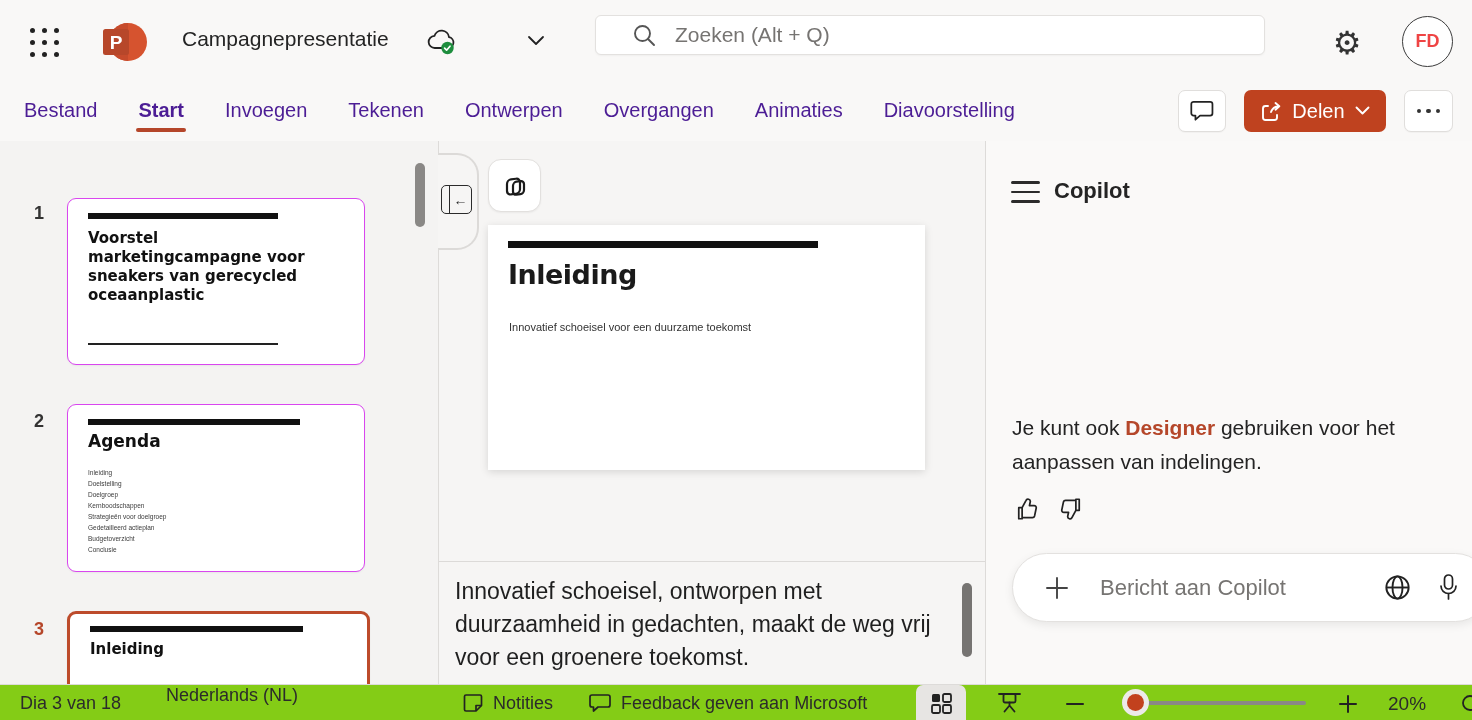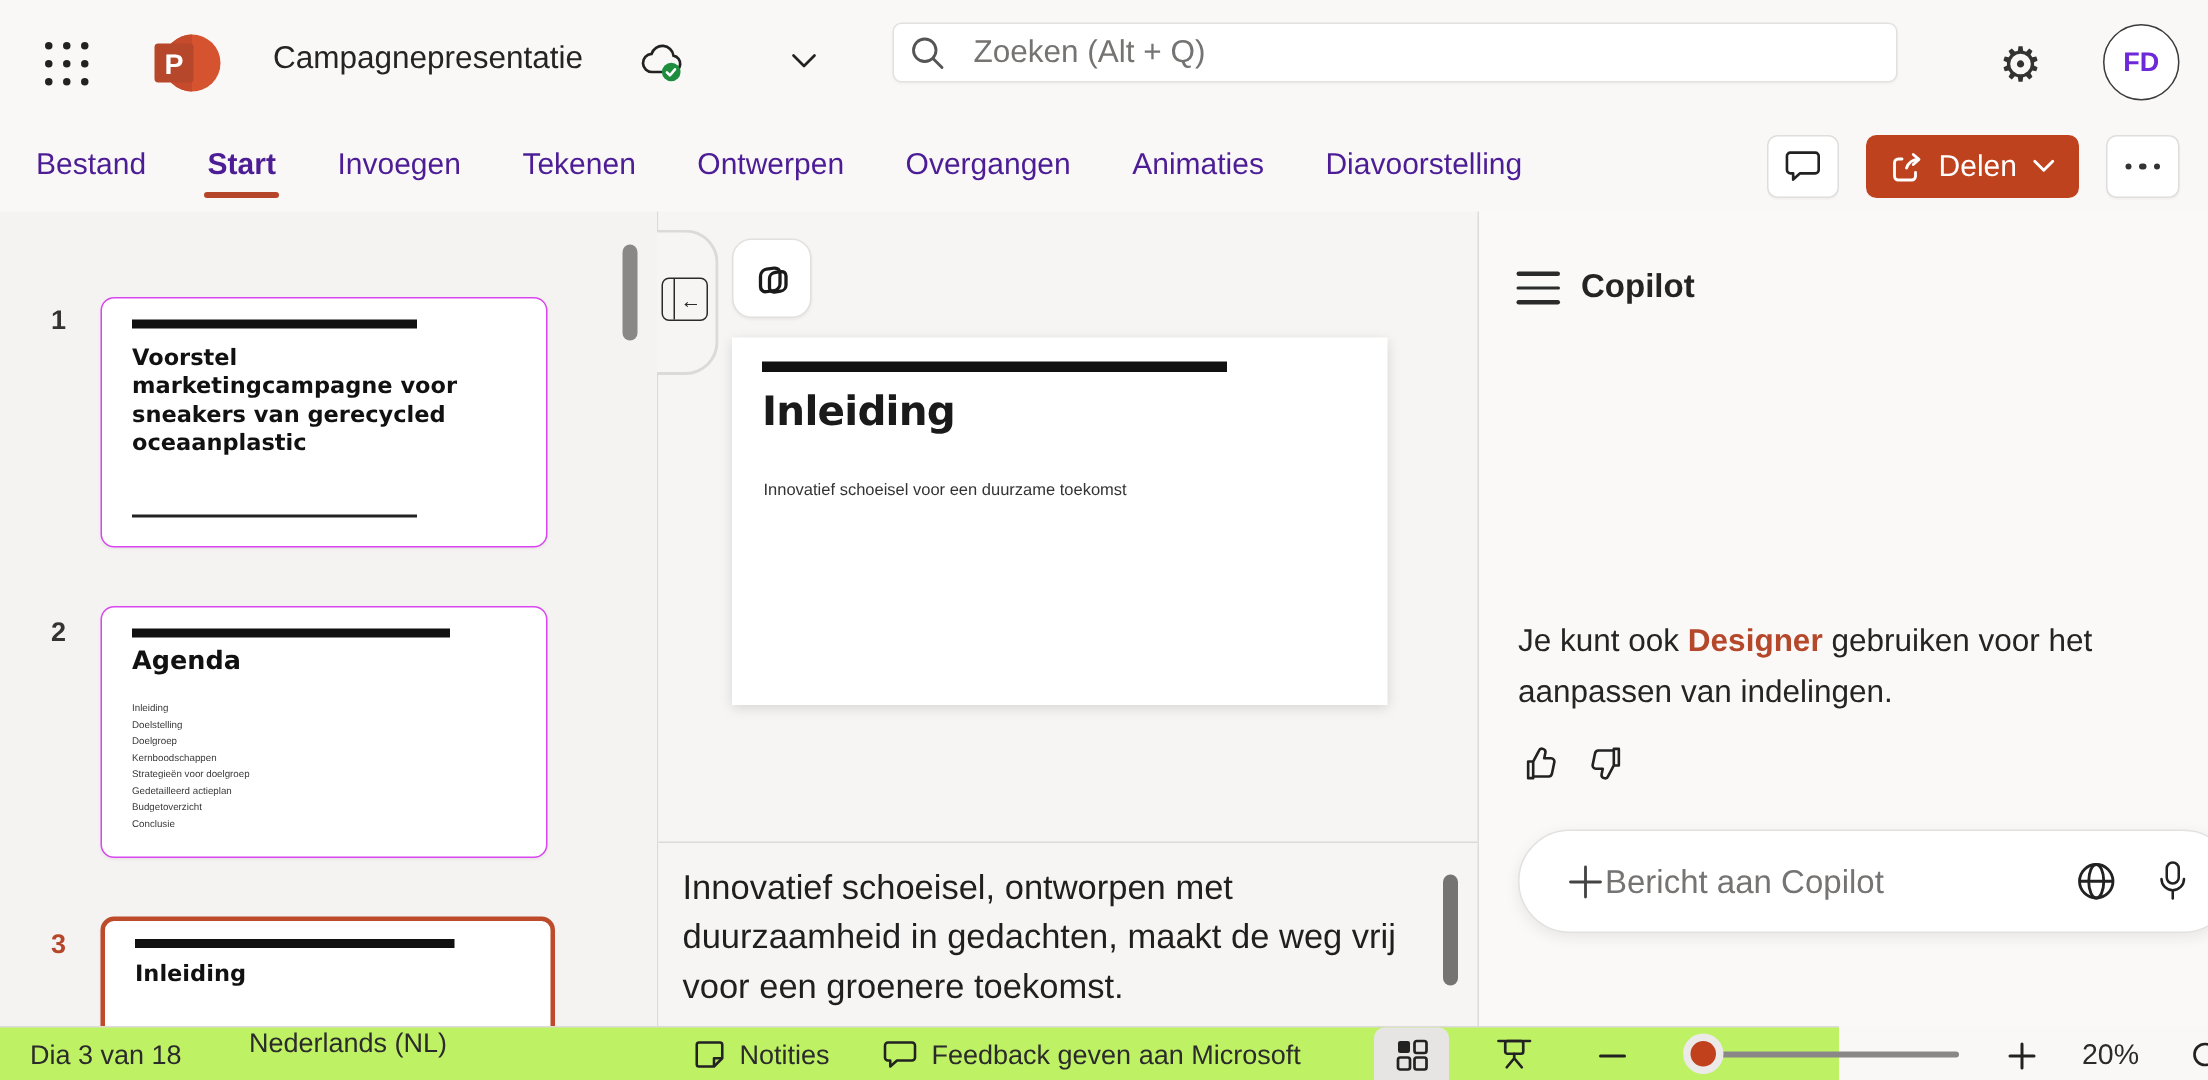--- a/index.html
+++ b/index.html
@@ -15,28 +15,28 @@
   #topbar { position:absolute; left:0; top:0; width:1472px; height:84px; background:#f9f8f7; }
   #waffle { position:absolute; left:26px; top:24px; width:36px; height:36px; display:grid;
     grid-template-columns:repeat(3,1fr); grid-template-rows:repeat(3,1fr); cursor:pointer; }
   #waffle i { width:5px; height:5px; background:#222; border-radius:50%; align-self:center; justify-self:center; }
   #ppticon { position:absolute; left:100px; top:18px; width:48px; height:48px; }
   #doc-title { position:absolute; left:182px; top:27px; font-size:21px; color:#242424; }
   #cloud-icon { position:absolute; left:426px; top:28px; }
   #title-chevron { position:absolute; left:524px; top:32px; }
   #searchbox { position:absolute; left:595px; top:15px; width:670px; height:40px; background:#fff;
     border:1px solid #e3e1df; border-radius:6px; box-shadow:0 1px 2px rgba(0,0,0,.04);
-    display:flex; align-items:center; padding-left:10px; }
+    display:flex; align-items:center; padding-left:36px; }
   #searchbox svg { flex:0 0 auto; }
   #search-ph { margin-left:18px; font-size:21px; color:#767472; }
   #gear-btn { position:absolute; left:1326px; top:22px; width:42px; height:42px; display:flex;
     align-items:center; justify-content:center; font-size:32px; color:#333; cursor:pointer; }
   #avatar { position:absolute; left:1402px; top:16px; width:51px; height:51px; border-radius:50%;
     background:#fff; border:1.6px solid #3b3b3b; display:flex; align-items:center; justify-content:center;
-    font-size:18px; font-weight:bold; color:#6d28d9; cursor:pointer; }
+    font-size:18px; font-weight:bold; color:#ef4444; cursor:pointer; }
 
   
   #ribbon { position:absolute; left:0; top:84px; width:1472px; height:57px; background:#f9f8f7; }
   #tabs { position:absolute; left:22px; top:0; height:57px; display:flex; gap:37px; align-items:center; }
   .tab { font-size:20px; color:#4c1d95; cursor:pointer; position:relative; padding:4px 2px 8px; }
   .tab.active { font-weight:bold; }
   .tab.active::after { content:""; position:absolute; left:0; right:0; bottom:-2px; height:4px;
     border-radius:2px; background:#b5462a; }
   .pillbtn { position:absolute; top:6px; height:42px; background:#fff; border:1px solid #e0deDC;
     border:1px solid #e0dedc; border-radius:7px; display:flex; align-items:center; justify-content:center;
@@ -99,26 +99,26 @@
   #copilot-bullets li { font-size:21px; line-height:34px; color:#242424; margin-bottom:1px; }
   #copilot-para { position:absolute; left:26px; top:270px; width:440px; font-size:21px; line-height:34px; color:#242424; }
   #copilot-para b { color:#b5472a; }
   #thumbs { position:absolute; left:28px; top:355px; display:flex; gap:18px; }
   #thumbs .tbtn { cursor:pointer; }
 
   #chatbox { position:absolute; left:26px; top:412px; width:478px; height:69px; background:#fff;
     border:1px solid #e3e1df; border-radius:35px; box-shadow:0 3px 10px rgba(0,0,0,.08);
     display:flex; align-items:center; }
   #chat-plus { margin-left:31px; cursor:pointer; display:flex; }
-  #chat-ph { font-size:22px; color:#767472; flex:1; }
+  #chat-ph { margin-left:30px; font-size:22px; color:#767472; flex:1; }
   #chat-globe { margin-right:26px; cursor:pointer; display:flex; }
   #chat-mic { margin-right:30px; cursor:pointer; display:flex; }
 
   
-  #statusbar { position:absolute; left:0; top:684px; width:1226px; height:36px; background:#bef264;
+  #statusbar { position:absolute; left:0; top:684px; width:1472px; height:36px; background:#84cc16;
     border-top:1px solid #dddbd9; font-size:18px; color:#2b2b2b; }
   #sb-slideinfo { position:absolute; left:20px; top:8px; }
   #sb-lang { position:absolute; left:166px; top:0; }
   .sb-group { position:absolute; top:0; height:36px; display:flex; align-items:center; gap:9px; cursor:pointer; }
   #sb-notes { left:462px; }
   #sb-feedback { left:588px; }
   #sb-gridbtn { position:absolute; left:916px; top:0; width:50px; height:36px; background:#e7e5e3;
     border-radius:7px 7px 0 0; display:flex; align-items:center; justify-content:center; cursor:pointer; }
   #sb-present { position:absolute; left:996px; top:5px; cursor:pointer; }
   #sb-minus { position:absolute; left:1063px; top:7px; cursor:pointer; }

